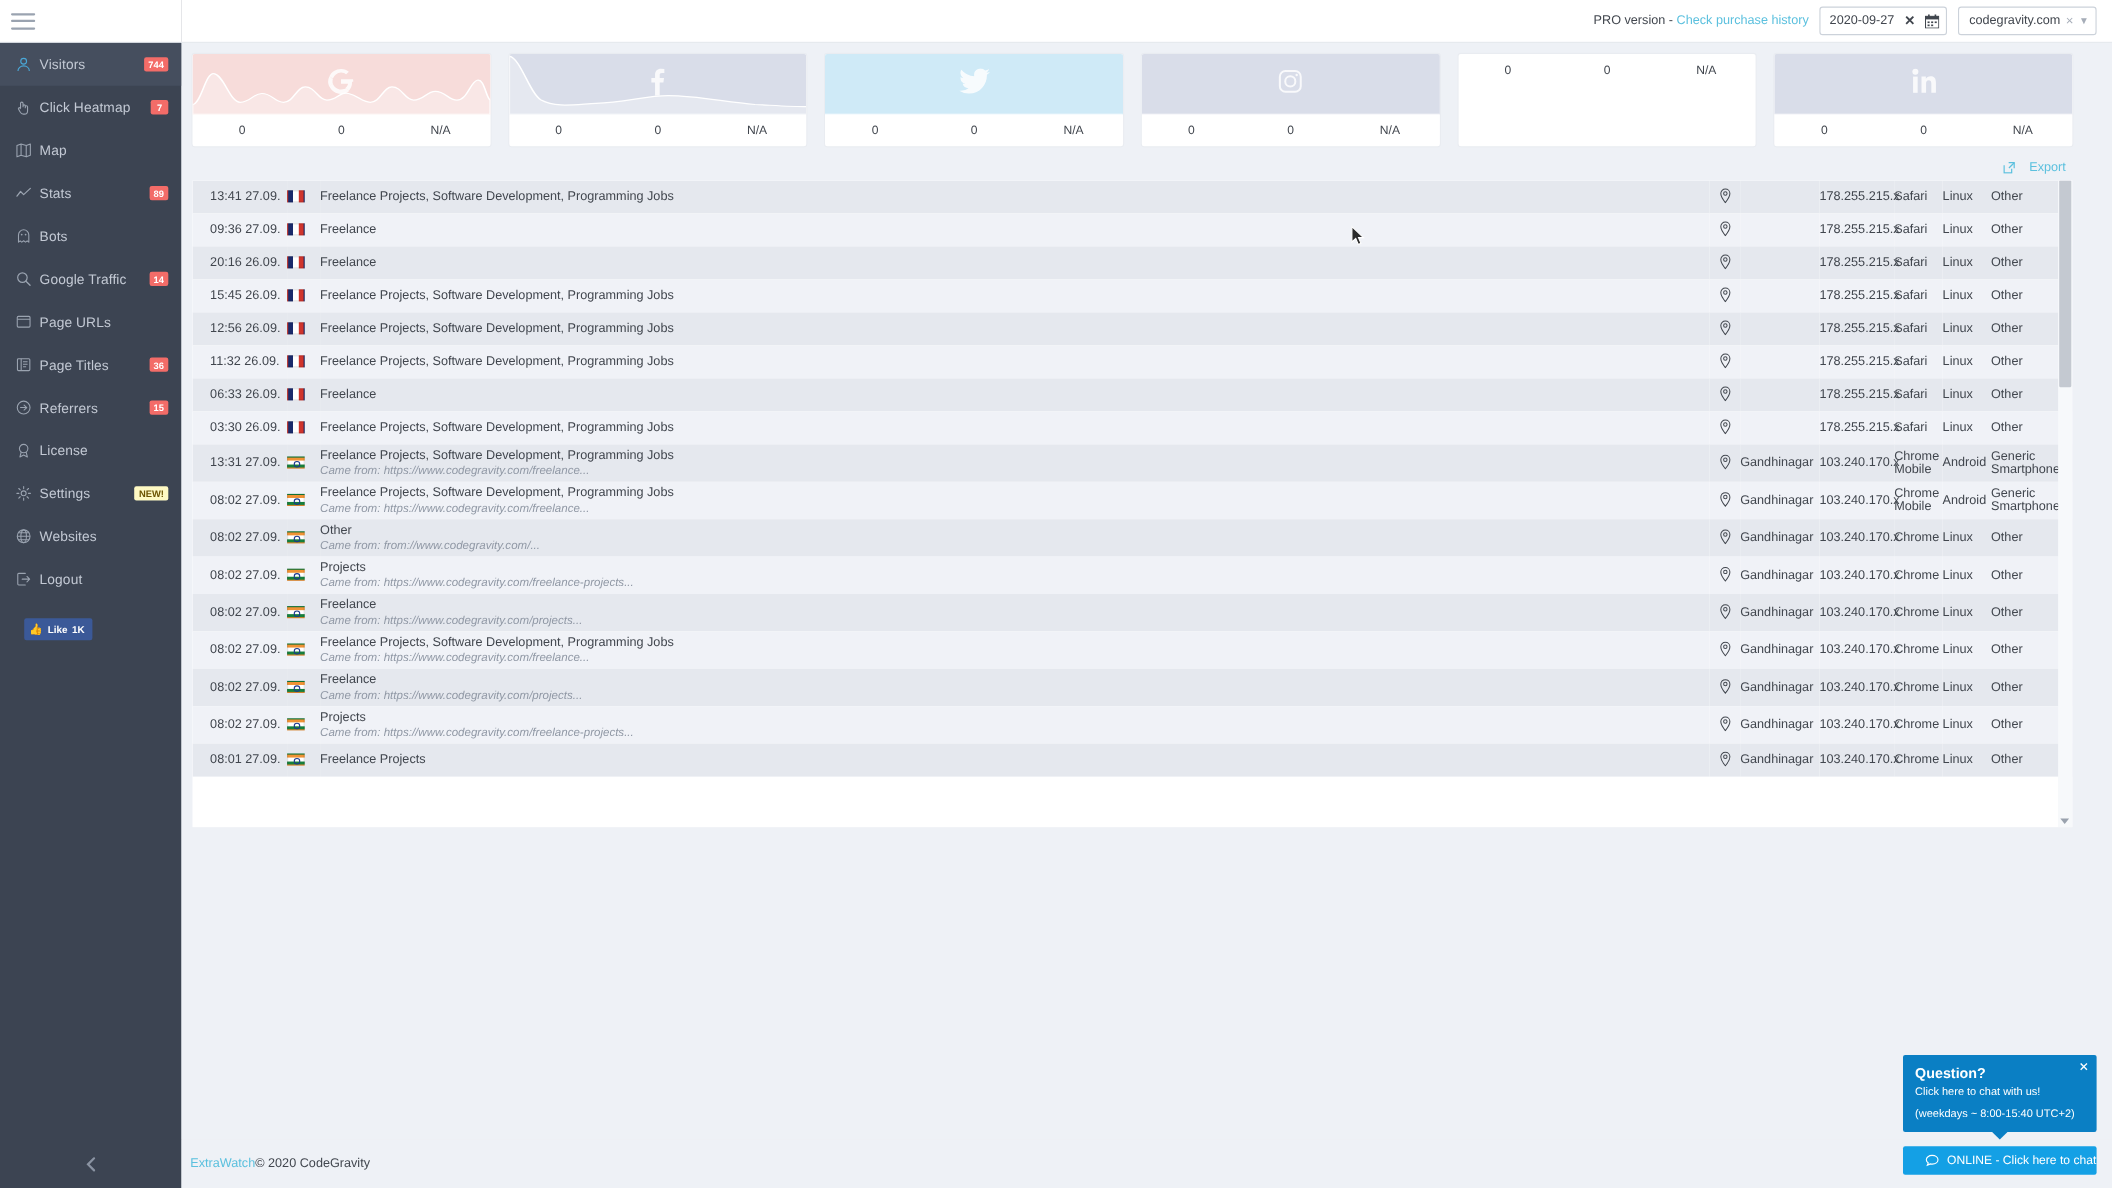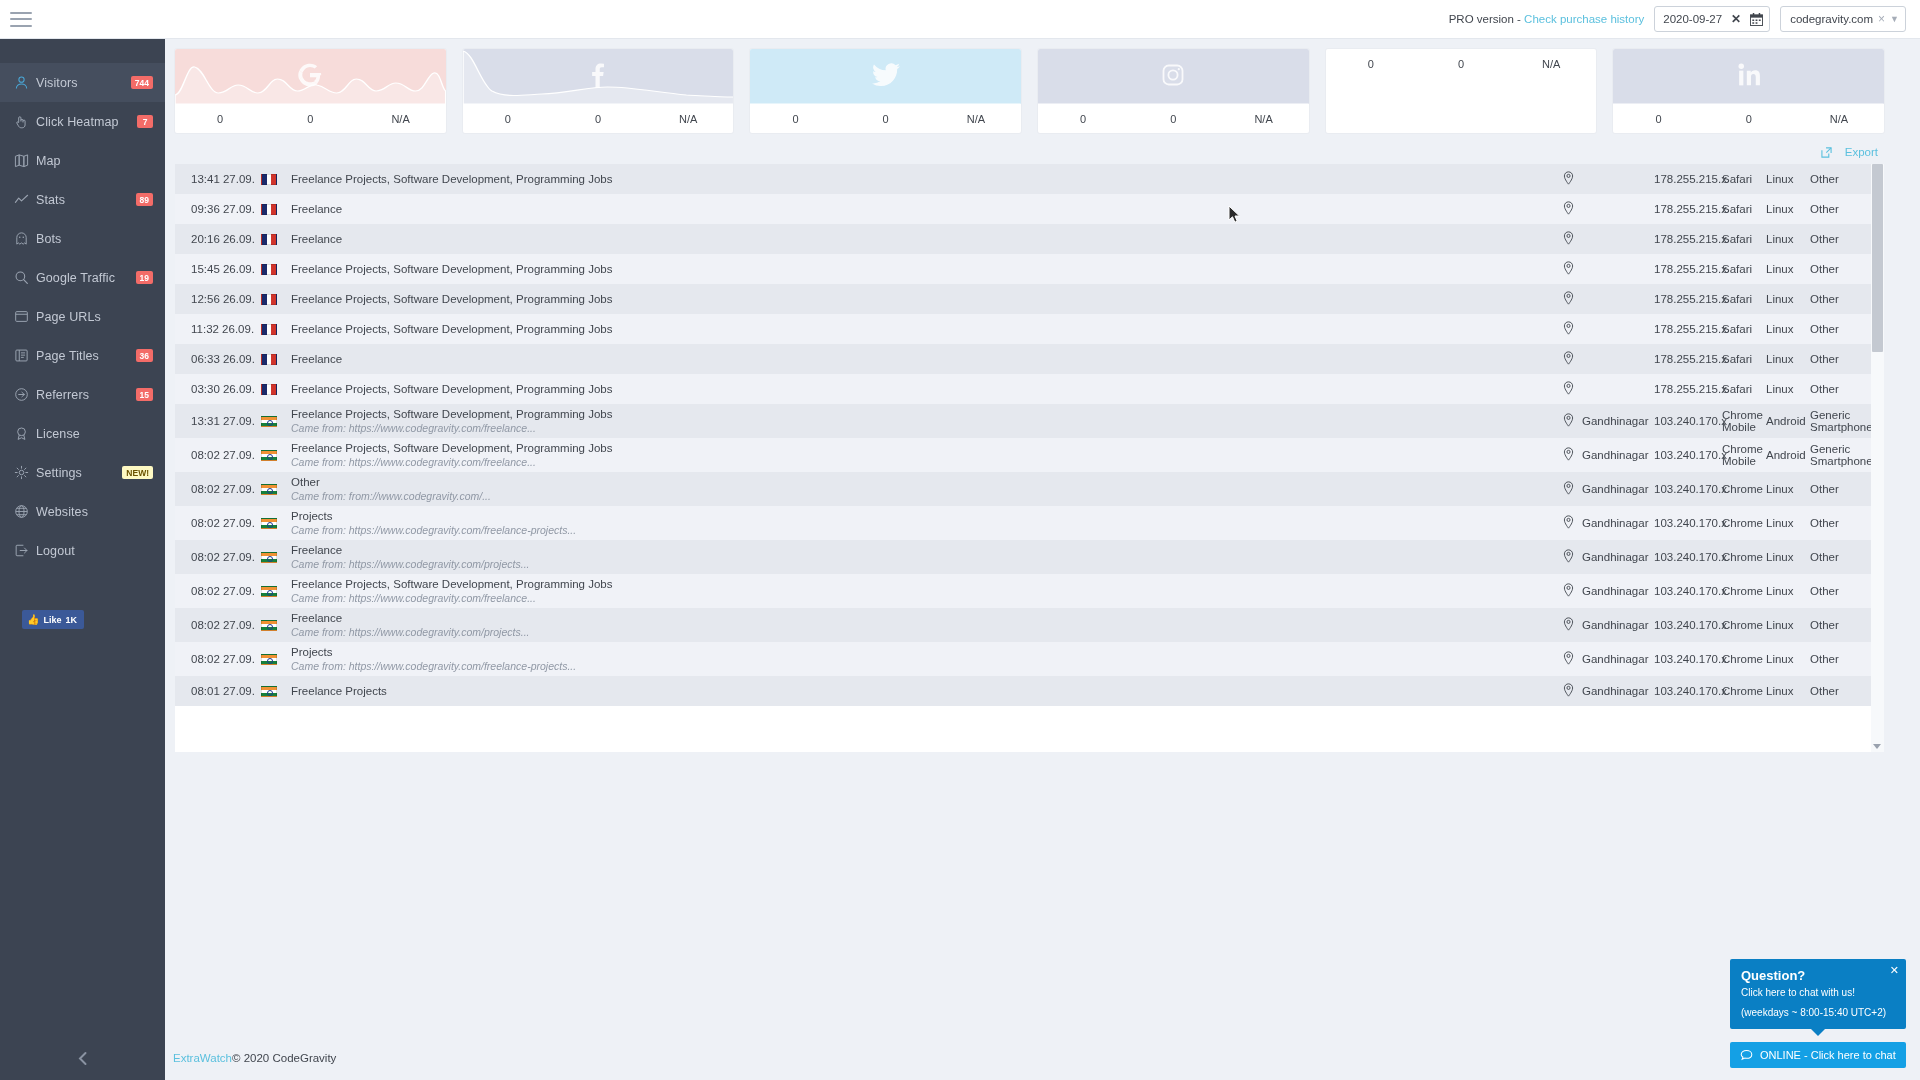--- a/index.html
+++ b/index.html
@@ -11,21 +11,20 @@
   }
   .app { position: relative; width: 1920px; height: 1080px; display: flex; }
 
   
   .sidebar {
     width: 165px; height: 1080px;
     background: #3c4452;
     display: flex; flex-direction: column;
     flex: 0 0 165px;
     position: relative;
-    gap: 24px;
   }
   .hamburger-bar {
     height: 39px; background: #fff; border-bottom: 1px solid #e3e7ed;
     display: flex; align-items: center; padding-left: 10px;
   }
   .hamburger { width: 22px; height: 15px; display: flex; flex-direction: column; justify-content: space-between; cursor: pointer; }
   .hamburger span { display: block; height: 2px; background: #9aa3b0; border-radius: 1px; }
 
   .nav { padding-top: 0; }
   .nav-item {
@@ -150,21 +149,21 @@
   
   .chat { position: absolute; right: 14px; bottom: 12px; width: 176px; z-index: 50; }
   .chat-bubble { background: #0a7fc4; color: #fff; padding: 9px 11px 11px; border-radius: 2px; position: relative; }
   .chat-close { position: absolute; right: 7px; top: 5px; font-size: 11px; cursor: pointer; color:#fff; }
   .chat-title { font-size: 13px; font-weight: bold; margin-bottom: 3px; }
   .chat-sub { font-size: 10px; line-height: 1.45; }
   .chat-hours { font-size: 10px; margin-top: 7px; }
   .chat-tail { width: 0; height: 0; margin: 0 auto; border-left: 7px solid transparent; border-right: 7px solid transparent; border-top: 7px solid #0a7fc4; }
   .chat-btn {
     margin-top: 6px; background: #14a0e5; color: #fff; font-size: 11px;
-    height: 26px; display: flex; align-items: center; gap: 7px; padding-left: 10px;
+    height: 26px; display: flex; align-items: center; gap: 7px; padding-left: 20px;
     border-radius: 2px; cursor: pointer;
   }
 
   .cursor { position: absolute; left: 1063px; top: 205px; z-index: 60; pointer-events: none; }
 </style>
 </head>
 <body>
 
 <div class="app">
 
@@ -224,21 +223,21 @@
           <span class="nav-label">Bots</span>
         </div>
         <div class="nav-item">
           <span class="nic">
             <svg width="15" height="15" viewBox="0 0 16 16">
               <circle cx="6.8" cy="6.8" r="4.6" fill="none" stroke="#9aa3b0" stroke-width="1.15"></circle>
               <path d="M10.3 10.3 14.2 14.2" stroke="#9aa3b0" stroke-width="1.3" stroke-linecap="round"></path>
             </svg>
           </span>
           <span class="nav-label">Google Traffic</span>
-          <span class="badge">19</span>
+          <span class="badge">14</span>
         </div>
         <div class="nav-item">
           <span class="nic">
             <svg width="15" height="15" viewBox="0 0 16 16">
               <rect x="1.8" y="2.8" width="12.4" height="10.4" rx="1" fill="none" stroke="#9aa3b0" stroke-width="1.05"></rect>
               <path d="M1.8 5.6h12.4" stroke="#9aa3b0" stroke-width="1.05"></path>
             </svg>
           </span>
           <span class="nav-label">Page URLs</span>
         </div>

